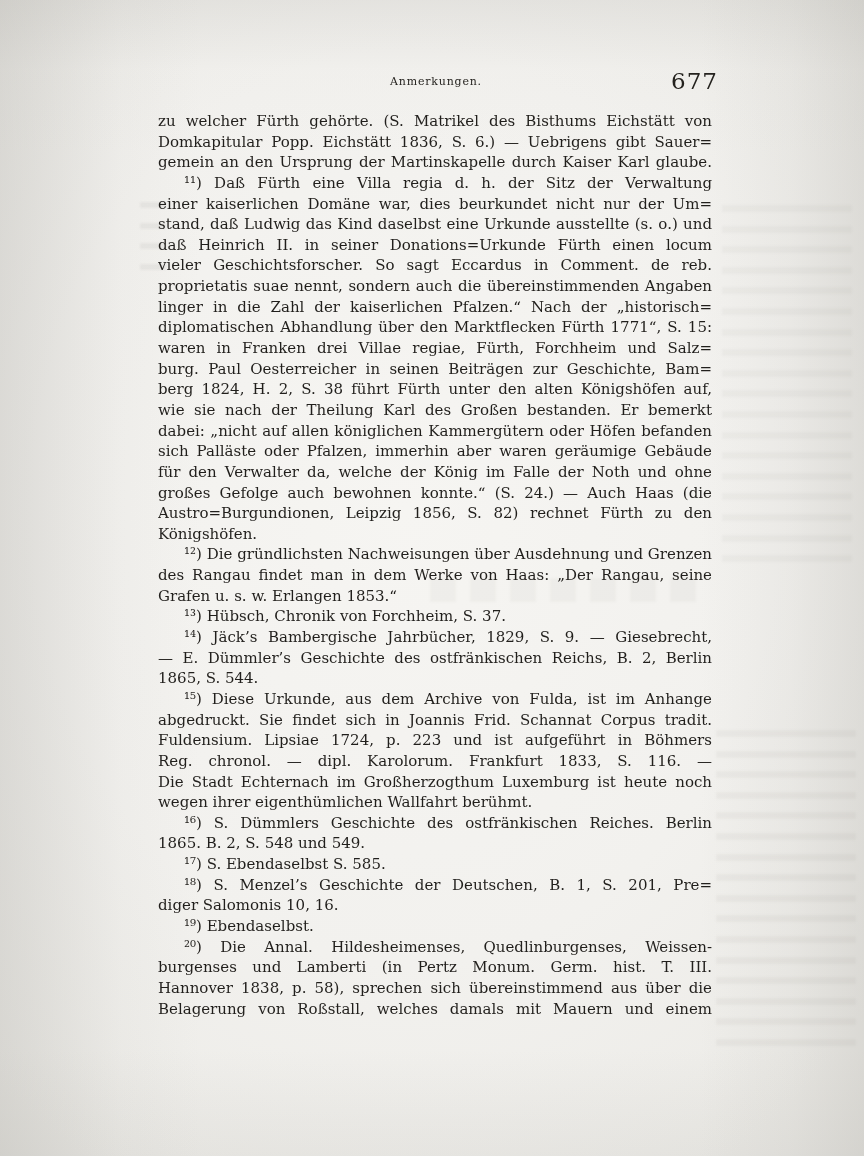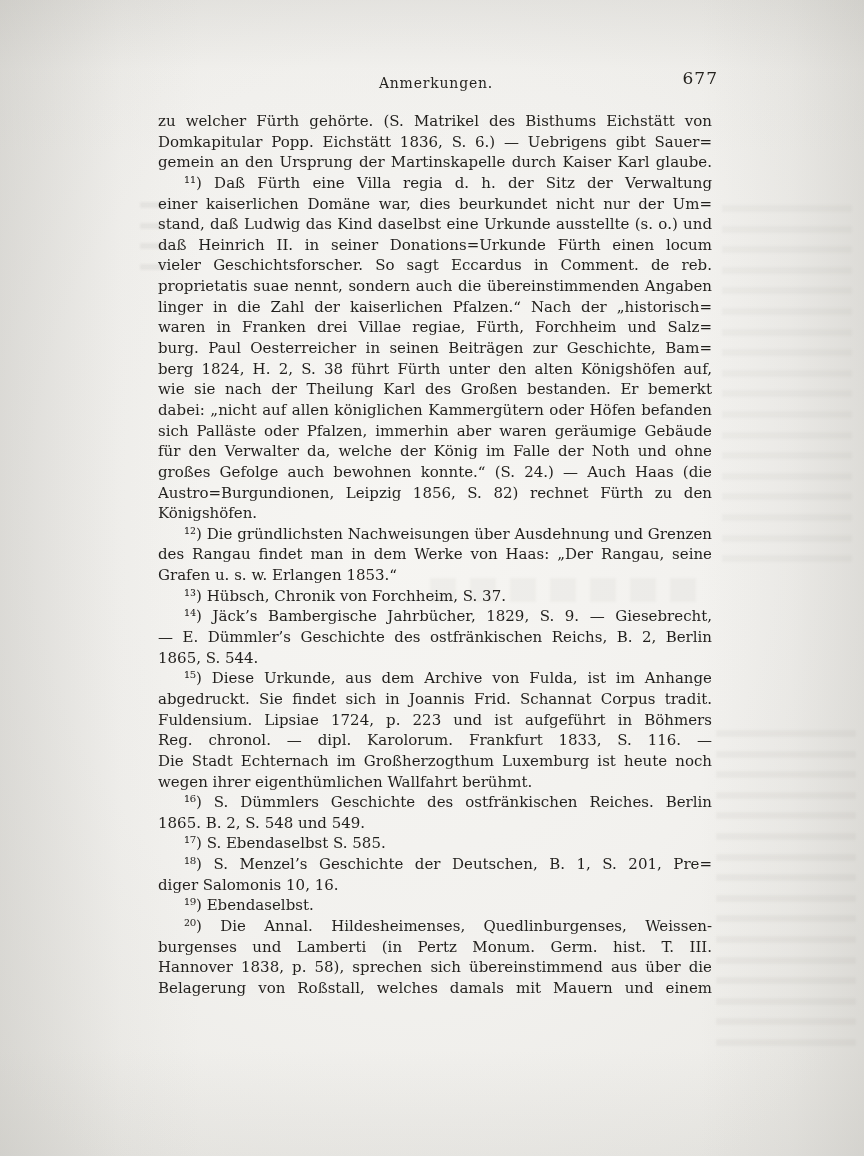--- a/index.html
+++ b/index.html
@@ -23,27 +23,27 @@
       radial-gradient(ellipse 620px 760px at 47% 44%, #f6f5f2 0%, #f2f1ee 60%, #ecebe7 100%);
   }
   .page-header {
     position: absolute;
     left: 158px; top: 72px;
     width: 556px; height: 26px;
   }
   .running-title {
     position: absolute; left: 0; right: 0; top: 3px;
     text-align: center;
-    font-size: 14px;
+    font-size: 11px;
     letter-spacing: 0.8px;
     color: #262420;
   }
   .page-number {
     position: absolute; right: -4px; top: -4px;
-    font-size: 17px;
+    font-size: 23px;
     letter-spacing: 1px;
     color: #24221e;
   }
   .text-block {
     position: absolute;
     left: 158px; top: 111px;
     width: 554px;
     font-size: 15px;
     line-height: 20.65px;
     color: #211f1c;
@@ -106,20 +106,21 @@
       <div class="line jfy">zu welcher Fürth gehörte. (S. Matrikel des Bisthums Eichstätt von</div>
       <div class="line jfy">Domkapitular Popp. Eichstätt 1836, S. 6.) — Uebrigens gibt Sauer=</div>
       <div class="line jfy">gemein an den Ursprung der Martinskapelle durch Kaiser Karl glaube.</div>
       <div class="line ind jfy">¹¹) Daß Fürth eine Villa regia d. h. der Sitz der Verwaltung</div>
       <div class="line jfy">einer kaiserlichen Domäne war, dies beurkundet nicht nur der Um=</div>
       <div class="line jfy">stand, daß Ludwig das Kind daselbst eine Urkunde ausstellte (s. o.) und</div>
       <div class="line jfy">daß Heinrich II. in seiner Donations=Urkunde Fürth einen locum</div>
       <div class="line jfy">vieler Geschichtsforscher. So sagt Eccardus in Comment. de reb.</div>
       <div class="line jfy">proprietatis suae nennt, sondern auch die übereinstimmenden Angaben</div>
       <div class="line jfy">linger in die Zahl der kaiserlichen Pfalzen.“ Nach der „historisch=</div>
+      <div class="line jfy">diplomatischen Abhandlung über den Marktflecken Fürth 1771“, S. 15:</div>
       <div class="line jfy">waren in Franken drei Villae regiae, Fürth, Forchheim und Salz=</div>
       <div class="line jfy">burg. Paul Oesterreicher in seinen Beiträgen zur Geschichte, Bam=</div>
       <div class="line jfy">berg 1824, H. 2, S. 38 führt Fürth unter den alten Königshöfen auf,</div>
       <div class="line jfy">wie sie nach der Theilung Karl des Großen bestanden. Er bemerkt</div>
       <div class="line jfy">dabei: „nicht auf allen königlichen Kammergütern oder Höfen befanden</div>
       <div class="line jfy">sich Palläste oder Pfalzen, immerhin aber waren geräumige Gebäude</div>
       <div class="line jfy">für den Verwalter da, welche der König im Falle der Noth und ohne</div>
       <div class="line jfy">großes Gefolge auch bewohnen konnte.“ (S. 24.) — Auch Haas (die</div>
       <div class="line jfy">Austro=Burgundionen, Leipzig 1856, S. 82) rechnet Fürth zu den</div>
       <div class="line">Königshöfen.</div>

